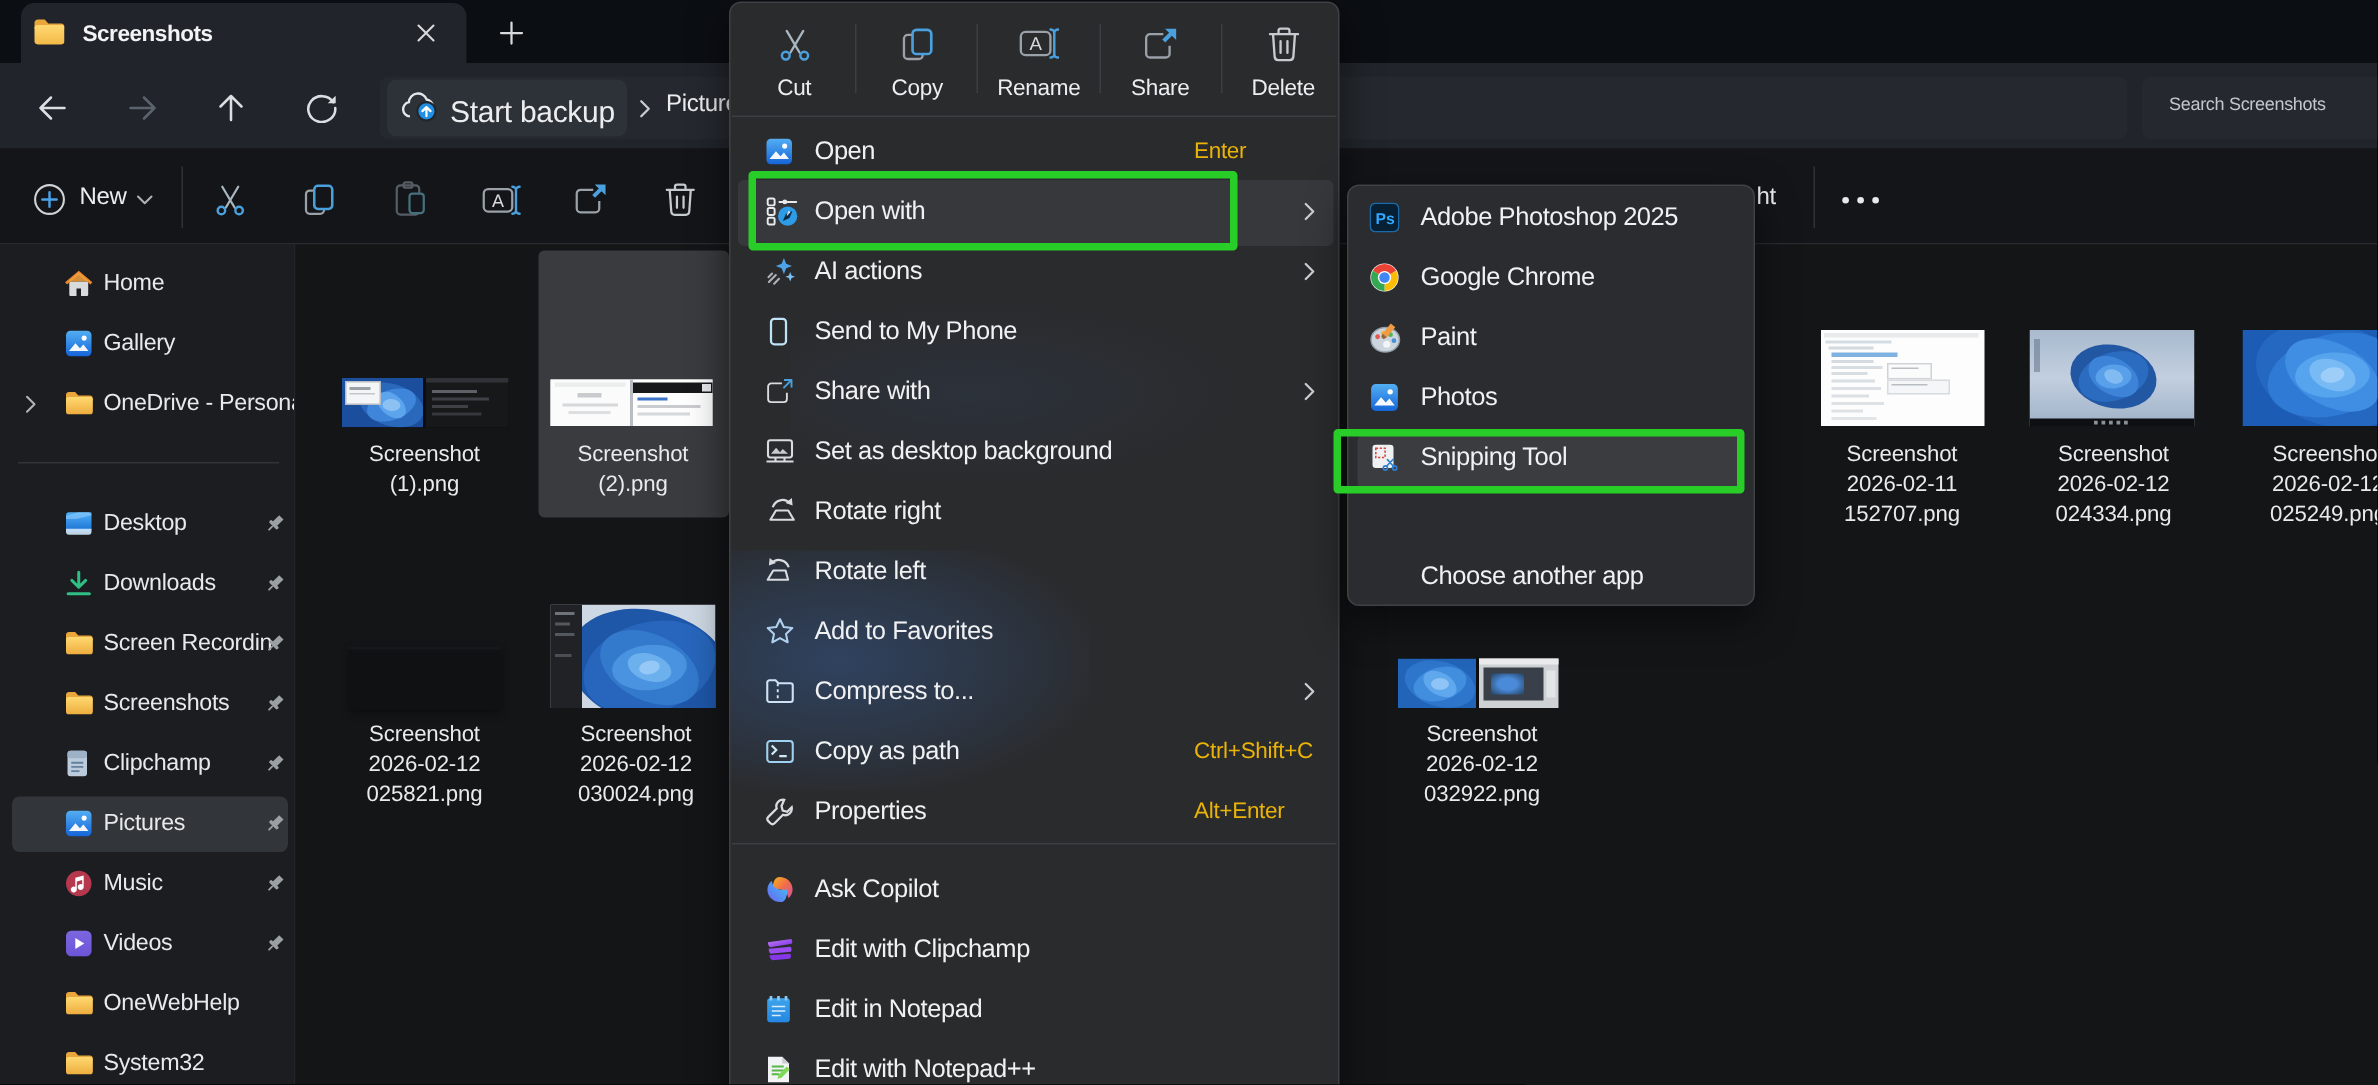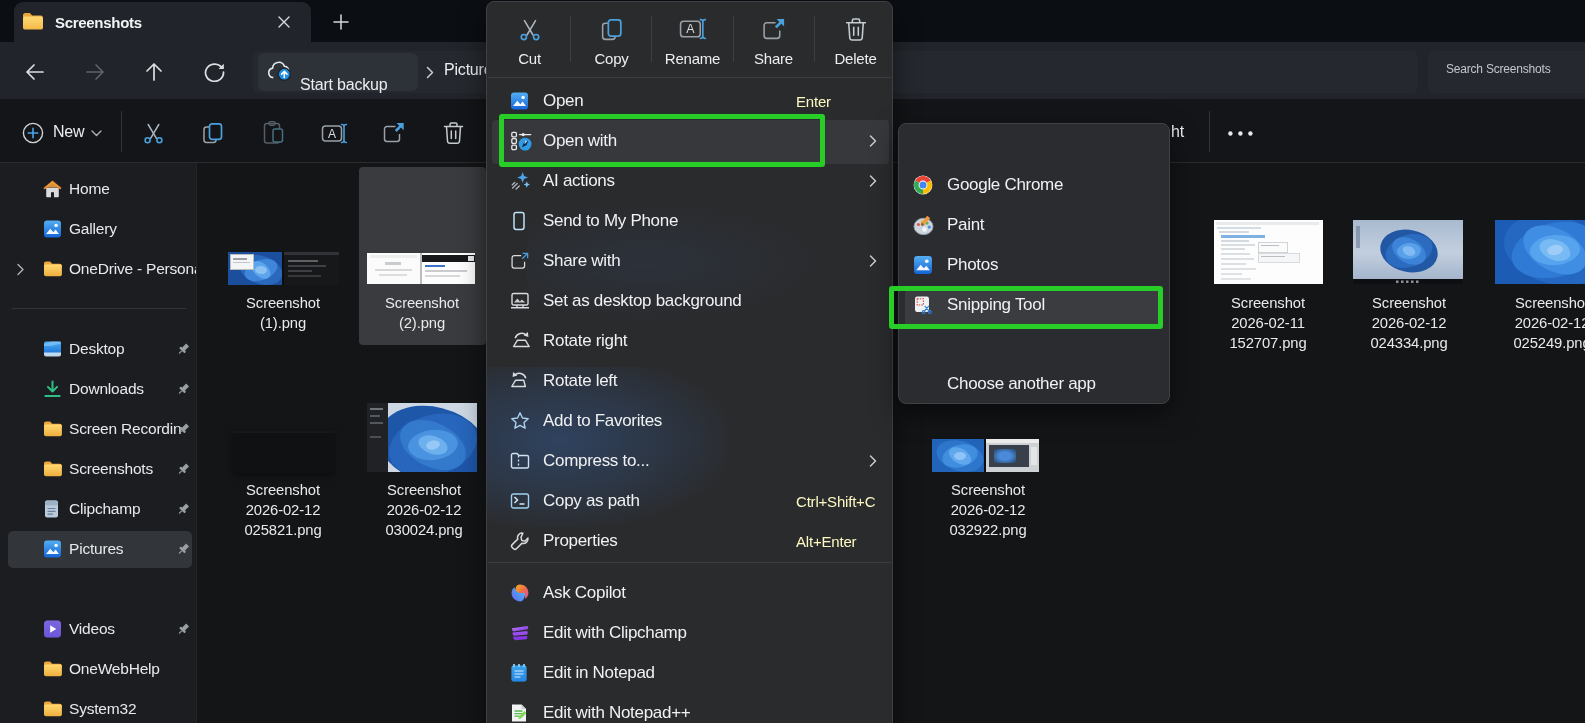--- a/index.html
+++ b/index.html
@@ -23,21 +23,21 @@
 .srow .ic{position:absolute;left:43px;top:50%;transform:translateY(-50%);}
 .srow .pin{position:absolute;left:176px;top:50%;transform:translateY(-50%);}
 
 .tlab{position:absolute;font-size:14.8px;line-height:20px;text-align:center;color:#e9eaeb;letter-spacing:-.1px;}
 
 #menu{position:absolute;left:486px;top:1px;width:407px;height:740px;background:#2a2b2d;border:1px solid #3e4043;border-radius:8px;box-shadow:0 10px 26px rgba(0,0,0,.55);box-sizing:border-box;}
 #menuglow{position:absolute;left:0;top:365px;width:240px;height:160px;background:radial-gradient(ellipse at 30% 46%,rgba(58,115,200,.32),rgba(58,115,200,.10) 55%,rgba(58,115,200,0) 75%);}#menuglow2{position:absolute;left:40px;top:200px;width:300px;height:120px;background:radial-gradient(ellipse at 40% 50%,rgba(60,105,180,.10),rgba(60,105,180,0) 70%);}
 .mrow{position:absolute;left:4px;width:397px;height:40px;}
 .mrow .ml{position:absolute;left:52px;top:50%;transform:translateY(-50%);font-size:17px;color:#f0f1f2;letter-spacing:-.3px;}
 .mrow .mi{position:absolute;left:19px;top:50%;transform:translateY(-50%);}
-.mrow .acc{position:absolute;left:305px;top:50%;transform:translateY(-50%);font-size:15px;color:#fef9c3;letter-spacing:-.2px;text-align:center;}
+.mrow .acc{position:absolute;left:305px;top:50%;transform:translateY(-50%);font-size:15px;color:#eab308;letter-spacing:-.2px;text-align:center;}
 .mrow .chev{position:absolute;left:378px;top:50%;transform:translateY(-50%);}
 .msep{position:absolute;left:1px;width:403px;height:1px;background:#3d3e41;}
 
 .tcell{position:absolute;top:3px;width:81px;height:73px;}
 .tcell .tic{position:absolute;left:50%;top:12px;transform:translateX(-50%);}
 .tcell .tlb{position:absolute;left:50%;top:45px;transform:translateX(-50%);font-size:15px;color:#eceef0;letter-spacing:-.2px;}
 .tsep{position:absolute;top:14px;width:1px;height:46px;background:#3d3e41;}
 
 #submenu{position:absolute;left:898px;top:123px;width:272px;height:281px;background:#2b2c2f;border:1px solid #404144;border-radius:8px;box-shadow:0 10px 26px rgba(0,0,0,.5);box-sizing:border-box;}
 .prow{position:absolute;left:4px;width:262px;height:40px;}
@@ -87,21 +87,21 @@
       <path fill="#dcdfe2" d="M19.8 1.8v5.1h-5.3z"></path>
     </svg>
 <div class="field" style="left:253px;width:1165px;"></div>
 <div class="field" style="left:1428px;width:165px;"></div>
 <div class="abs" style="left:258px;top:53px;width:160px;height:38px;background:#2d3138;border-radius:6px;"></div>
 <svg class="abs" style="left:266px;top:59px" width="29" height="25" viewBox="0 0 29 25">
       <path fill="none" stroke="#e4e7e9" stroke-width="1.6" d="M7.3 18.6a4.8 4.8 0 0 1-.7-9.5A6.1 6.1 0 0 1 18.4 7.3a4.9 4.9 0 0 1 4.2 4.9"></path>
       <circle cx="18.3" cy="15.2" r="6.1" fill="#1e8fe4" stroke="#21252b" stroke-width="1.4"></circle>
       <path fill="none" stroke="#fff" stroke-width="1.5" stroke-linecap="round" stroke-linejoin="round" d="M18.3 18.4v-6m0 0l-2.7 2.7m2.7-2.7l2.7 2.7"></path>
     </svg>
-<div class="txt" style="left:300px;top:76px;font-size:16px;letter-spacing:-.2px;">Start backup</div>
+<div class="txt" style="left:300px;top:64px;font-size:20px;letter-spacing:-.2px;">Start backup</div>
 <svg class="abs" style="left:426px;top:66px" width="8" height="13" viewBox="0 0 8 13">
       <path stroke="#c9cdd1" stroke-width="1.5" fill="none" stroke-linecap="round" stroke-linejoin="round" d="M1.5 1.5l5 5-5 5"></path>
     </svg>
 <div class="txt" style="left:444px;top:61px;font-size:16px;letter-spacing:-.2px;">Pictures</div>
 <div class="txt" style="left:1446px;top:62px;font-size:12px;color:#c3c7cb;letter-spacing:-.2px;">Search Screenshots</div>
 <svg class="abs" style="left:22px;top:122px" width="22" height="22" viewBox="0 0 22 22">
       <circle cx="11" cy="11" r="9.6" fill="none" stroke="#cfd3d6" stroke-width="1.4"></circle>
       <path stroke="#4aa3e8" stroke-width="1.6" stroke-linecap="round" d="M11 6.2v9.6M6.2 11h9.6"></path>
     </svg>
 <div class="txt" style="left:53px;top:123px;font-size:16px;letter-spacing:-.2px;">New</div>
@@ -275,20 +275,34 @@
         </g>
       </svg>
     </div>
 <div class="srow" style="top:529px;">
  <svg class="ic" width="19" height="19" viewBox="0 0 19 19">
         <rect x="1" y="1" width="17" height="17" rx="3" fill="url(#pg)"></rect>
         <path fill="#fff" d="M3 14.5l4.3-5.2 3 3.4 2.3-2.6 3.4 4.4z" opacity=".95"></path>
         <circle cx="13.1" cy="5.9" r="1.7" fill="#fff"></circle>
       </svg>
  <span class="lab">Pictures</span>
+      <svg class="pin" width="15" height="15" viewBox="0 0 17 17">
+        <g fill="#9ba0a5" transform="rotate(45 8.5 8.5)">
+          <path d="M6.2 2h4.6v7H6.2z"></path>
+          <rect x="4.2" y="8.6" width="8.6" height="2.6" rx="1"></rect>
+          <rect x="7.8" y="11.2" width="1.4" height="4.6" rx=".7"></rect>
+        </g>
+      </svg>
+    </div>
+<div class="srow" style="top:569px;">
+ <svg class="ic" width="19" height="19" viewBox="0 0 19 19">
+        <circle cx="9.5" cy="9.5" r="8.5" fill="#b5384f"></circle>
+        <path fill="#fff" d="M12.8 4.2l-5.6 1.5v6.1a2 2 0 1 0 1 1.7V8.2l3.6-1v2.9a2 2 0 1 0 1 1.7z"></path>
+      </svg>
+ <span class="lab">Music</span>
       <svg class="pin" width="15" height="15" viewBox="0 0 17 17">
         <g fill="#9ba0a5" transform="rotate(45 8.5 8.5)">
           <path d="M6.2 2h4.6v7H6.2z"></path>
           <rect x="4.2" y="8.6" width="8.6" height="2.6" rx="1"></rect>
           <rect x="7.8" y="11.2" width="1.4" height="4.6" rx=".7"></rect>
         </g>
       </svg>
     </div>
 <div class="srow" style="top:609px;">
  <svg class="ic" width="19" height="19" viewBox="0 0 19 19">
@@ -679,20 +693,28 @@
           <path fill="#f2f3f4" d="M2 1.5h9.5L16 6v12.5H2z"></path>
           <path fill="#c9cdd1" d="M11.5 1.5L16 6h-4.5z"></path>
           <path stroke="#58b748" stroke-width="1.3" d="M4.5 8h8M4.5 10.6h8M4.5 13.2h5" fill="none"></path>
           <path fill="#7ed957" d="M9 13.5l5.5-5.5 2 2L11 15.5l-2.6.6z"></path>
         </svg>
  <span class="ml">Edit with Notepad++</span>
       </div>
 </div>
 <div id="submenu">
 <div class="abs" style="left:6px;top:166px;width:254px;height:36px;background:#3a3c40;border-radius:4px;"></div>
+<div class="prow" style="top:1px;">
+ <svg class="mi" width="20" height="20" viewBox="0 0 20 20">
+          <rect x="
+0.5" y="0.5" width="19" height="19" rx="3.5" fill="#072033" stroke="#1b6aa8" stroke-width="1"></rect>
+          <text x="4" y="14.5" font-family="Liberation Sans" font-size="10.5" font-weight="bold" fill="#31a8ff">Ps</text>
+        </svg>
+ <span class="ml">Adobe Photoshop 2025</span>
+      </div>
 <div class="prow" style="top:41px;">
  <svg class="mi" width="20" height="20" viewBox="0 0 20 20">
           <circle cx="10" cy="10" r="9.4" fill="#fff"></circle>
           <path fill="#ea4335" d="M10 10L2.21 5.5A9 9 0 0 1 17.79 5.5Z"></path>
           <path fill="#fbbc05" d="M10 10l7.79-4.5A9 9 0 0 1 10 19Z"></path>
           <path fill="#34a853" d="M10 10v9A9 9 0 0 1 2.21 5.5Z"></path>
           <circle cx="10" cy="10" r="4.4" fill="#fff"></circle>
           <circle cx="10" cy="10" r="3.5" fill="#4285f4"></circle>
         </svg>
  <span class="ml">Google Chrome</span>

